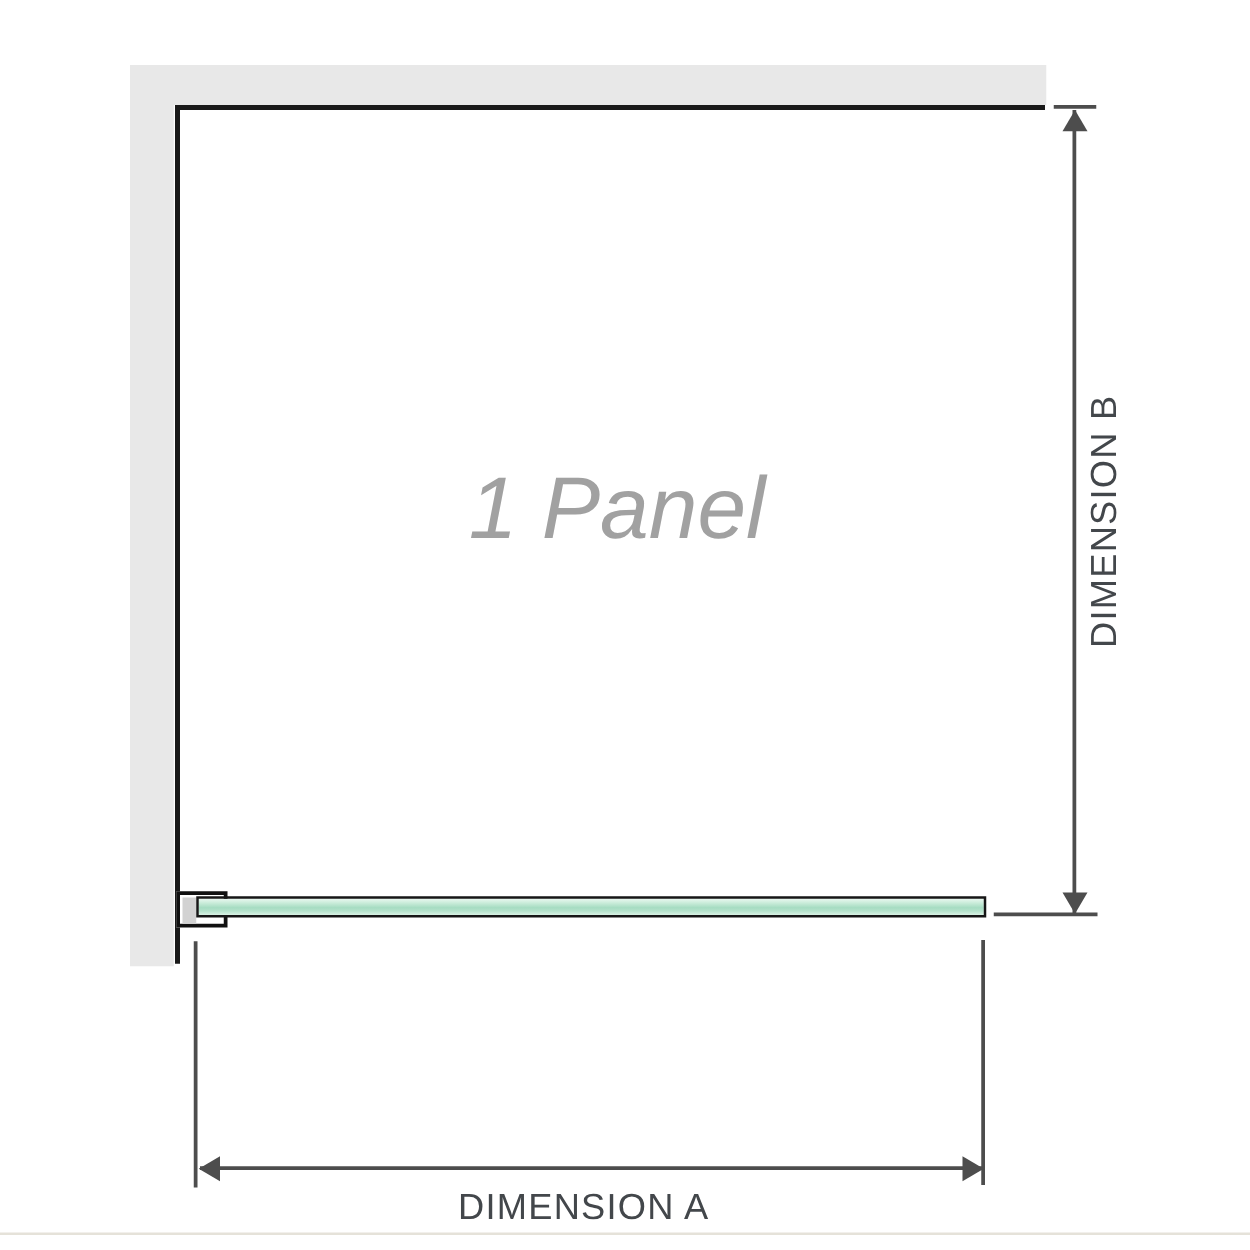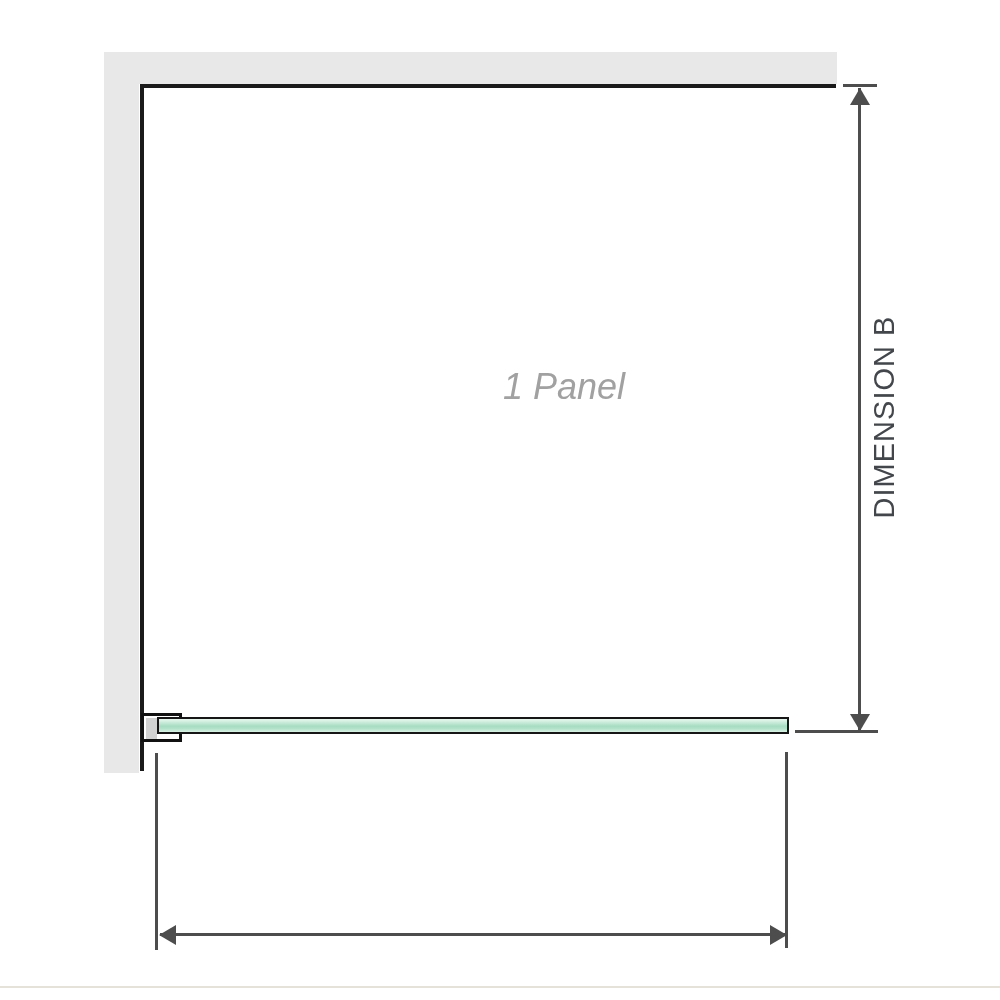--- a/index.html
+++ b/index.html
@@ -93,24 +93,24 @@
   }
   #dim-b-label {
     left: 754px; top: 401px; width: 260px; height: 32px;
     transform: rotate(-90deg);
     transform-origin: center center;
     line-height: 32px;
   }
   #panel-count-label {
     left: 375px; top: 366px; width: 250px;
     color: #a1a1a1;
-    font-size: 36px;
+    font-size: 70px;
     font-style: italic;
     font-weight: 500;
-    text-align: right;
+    text-align: left;
     white-space: nowrap;
   }
 
   
   #image-bottom-edge {
     left: 0; top: 986px; width: 1000px; height: 2px;
     background: #e5e2d9;
   }
 </style>
 </head>
@@ -135,16 +135,17 @@
   <div class="abs dim" id="dim-b-tick-bottom"></div>
   <div class="abs arrow" id="dim-b-arrow-up"></div>
   <div class="abs arrow" id="dim-b-arrow-down"></div>
   <div class="abs dim-label" id="dim-b-label">DIMENSION B</div>
 
   <div class="abs dim" id="dim-a-ext-left"></div>
   <div class="abs dim" id="dim-a-ext-right"></div>
   <div class="abs dim" id="dim-a-line"></div>
   <div class="abs arrow" id="dim-a-arrow-left"></div>
   <div class="abs arrow" id="dim-a-arrow-right"></div>
+  <div class="abs dim-label" id="dim-a-label">DIMENSION A</div>
 
   <div class="abs" id="image-bottom-edge"></div>
 
 </div>
 
 </body></html>

